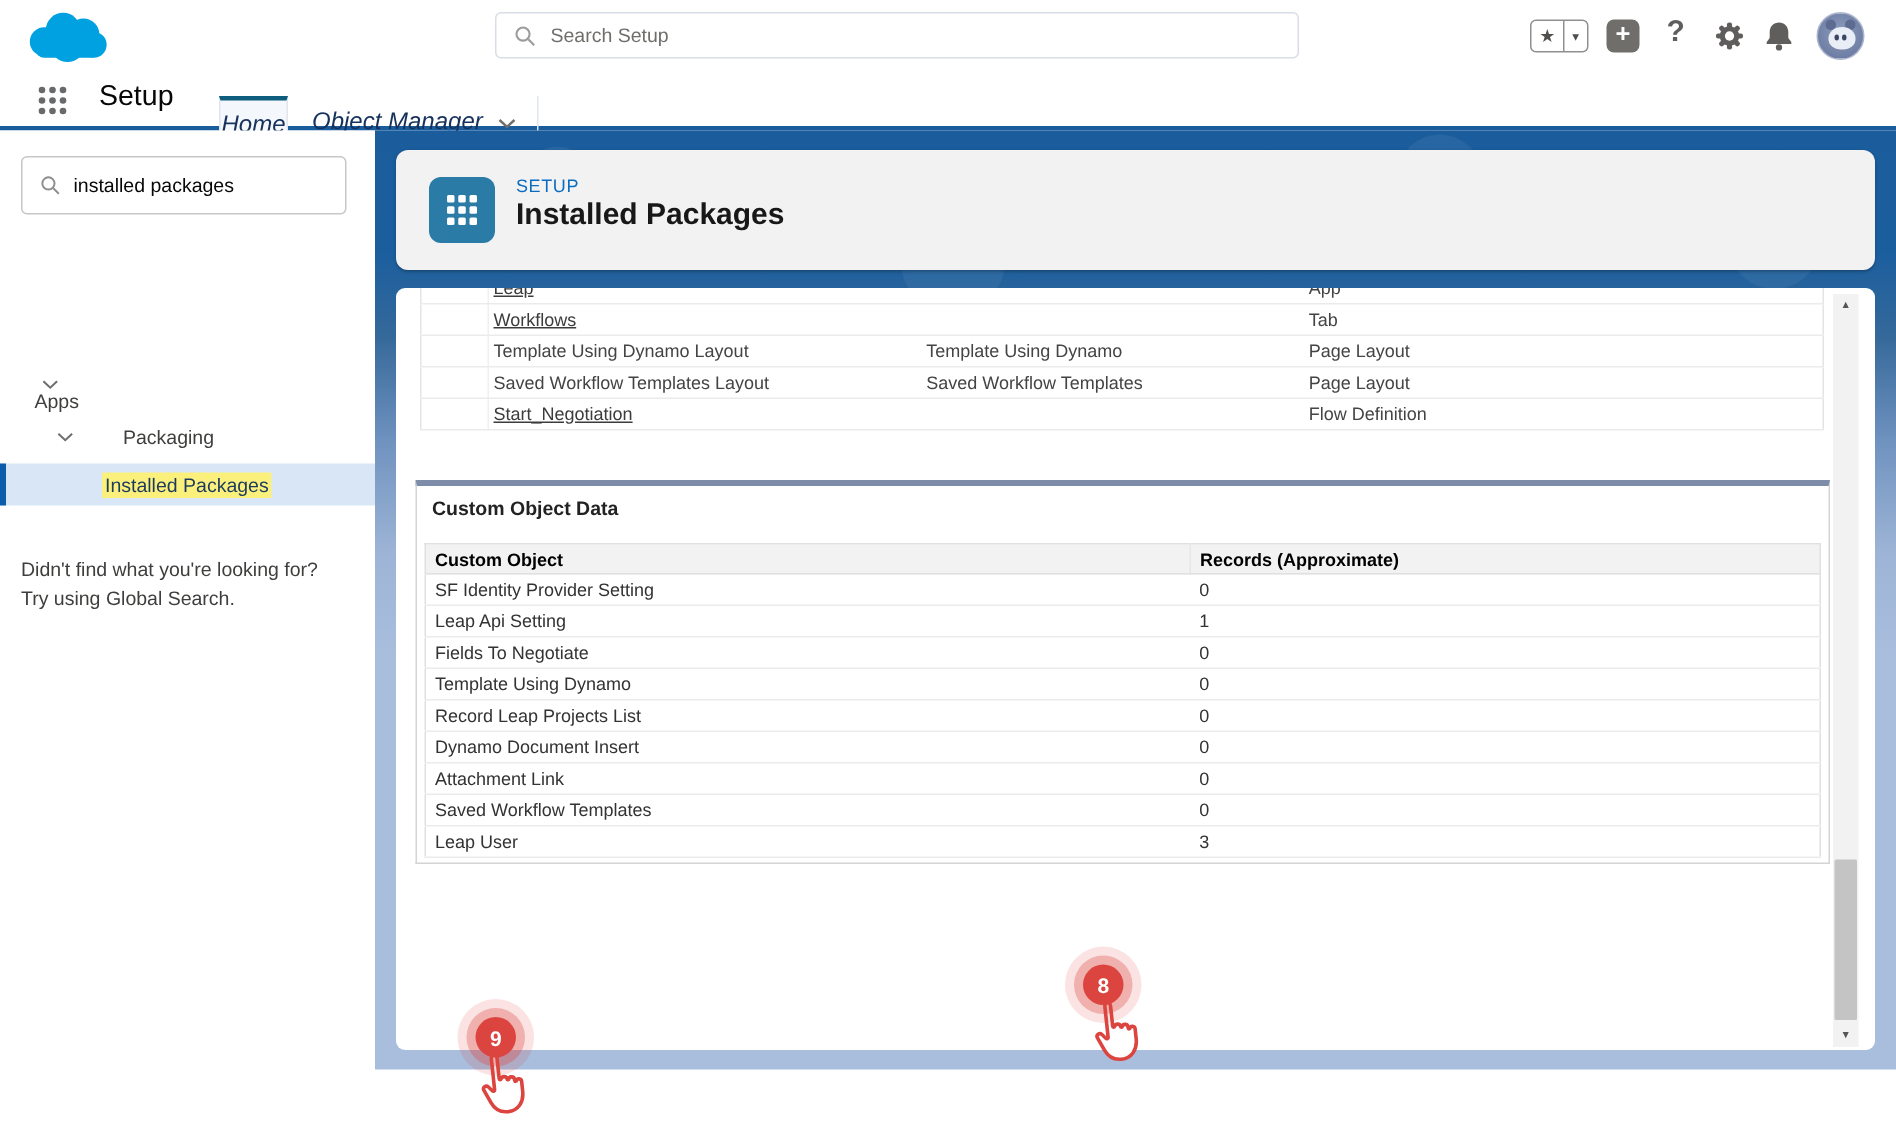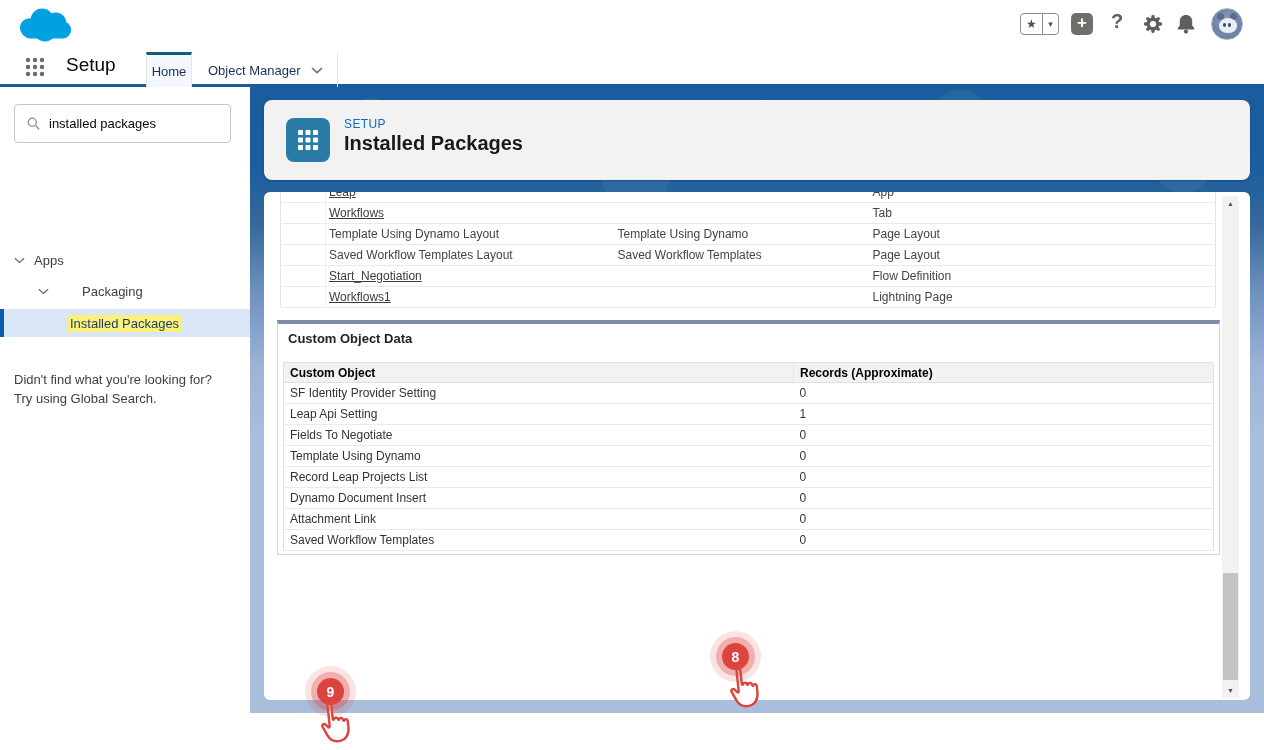--- a/index.html
+++ b/index.html
@@ -23,31 +23,31 @@
   .avatar .face { position:absolute; left:7px; top:9px; width:18px; height:15px; background:#e8edf6; border-radius:50% 50% 46% 46%; }
   .avatar .ear-l,.avatar .ear-r { position:absolute; top:4px; width:7px; height:7px; background:#5d6b92; border-radius:50%; }
   .avatar .ear-l{ left:5px; } .avatar .ear-r{ right:5px; }
   .avatar .eye-l,.avatar .eye-r { position:absolute; top:14px; width:3px; height:4px; background:#3c4663; border-radius:50%; }
   .avatar .eye-l{ left:11px; } .avatar .eye-r{ right:11px; }
 
   
   .navbar { position:absolute; left:0; top:48px; width:1264px; height:39px; background:#fff; border-bottom:3px solid #1a5d9d; }
   .waffle { position:absolute; left:24px; top:8px; }
   .appname { position:absolute; left:66px; top:6px; font-size:19px; color:#080707; }
-  .tab { position:absolute; top:4px; height:36px; display:flex; align-items:center; font-size:13px; color:#16325c; }
+  .tab { position:absolute; top:16px; height:36px; display:flex; align-items:center; font-size:16px; color:#16325c;font-style:italic; }
   .tab-home { left:146px; width:46px; justify-content:center; background:#f4f7fb; border-left:1px solid #e0e5ee; border-right:1px solid #e0e5ee; border-top:3px solid #0d5d7c; }
   .tab-om { left:192px; padding:0 14px 0 16px; border-right:1px solid #e0e5ee; }
   .tab-om .chev { margin-left:10px; }
 
   
   .sidebar { position:absolute; left:0; top:87px; width:250px; height:663px; background:#fff; }
   .sb-search { position:absolute; left:14px; top:17px; width:217px; height:39px; border:1px solid #c9c7c5; border-radius:4px; display:flex; align-items:center; padding-left:12px; background:#fff; }
   .sb-search input { border:none; outline:none; font-size:13px; color:#080707; margin-left:9px; width:165px; font-family:"Liberation Sans",sans-serif; }
   .tree-row { position:absolute; display:flex; align-items:center; font-size:13px; color:#3e3e3c; }
-  .tr-apps { left:14px; top:166px; }
+  .tr-apps { left:14px; top:166px;flex-direction:column; }
   .tr-pack { left:38px; top:197px;gap:24px; }
   .tr-sel  { left:0; top:222px; width:250px; height:28px; background:#d8e6f5; border-left:4px solid #0b5cab; }
   .tr-sel .hl { margin-left:64px; background:#fcf07c; color:#1b3a5e; padding:1px 2px; font-size:13px; }
   .tree-row .lbl { margin-left:9px; }
   .sb-help { position:absolute; left:14px; top:283px; font-size:13px; color:#3e3e3c; line-height:19px; }
 
   
   .main { position:absolute; left:250px; top:87px; width:1014px; height:626px;
     background:linear-gradient(180deg,#1a5c9c 0%,#1b5e9e 13%,#35699a 22%,#6f92bf 33%,#9db4d6 45%,#a9bedd 56%,#a9bedd 100%); }
   .main .texture { position:absolute; inset:0;
@@ -102,20 +102,27 @@
   <svg class="cloud-logo" width="58" height="38" viewBox="0 0 60 38">
     <g fill="#00a1e0">
       <circle cx="14" cy="23" r="10"></circle>
         <circle cx="27" cy="15" r="12"></circle>
         <circle cx="41" cy="18" r="11"></circle>
       <circle cx="48" cy="25" r="9"></circle>
         <circle cx="30" cy="25" r="12"></circle>
         <rect x="8" y="21" width="44" height="13" rx="6"></rect>
     </g>
   </svg>
+  <div class="gsearch">
+    <svg width="14" height="14" viewBox="0 0 16 16">
+        <circle cx="6.5" cy="6.5" r="5" fill="none" stroke="#9b9b9b" stroke-width="1.6"></circle>
+        <line x1="10.5" y1="10.5" x2="15" y2="15" stroke="#9b9b9b" stroke-width="1.6"></line>
+      </svg>
+    <input readonly="" placeholder="Search Setup" style="">
+  </div>
   <div class="favgrp">
     <div class="star">★</div>
     <div class="caret">▾</div>
   </div>
   <div class="plusbtn">+</div>
   <div class="helpq">?</div>
   <svg class="gearic" width="24" height="24" viewBox="0 0 24 24">
     <g fill="#5f5e5c">
       <rect x="10.3" y="3" width="3.4" height="18" rx="1.4"></rect>
       <rect x="10.3" y="3" width="3.4" height="18" rx="1.4" transform="rotate(45 12 12)"></rect>
@@ -245,26 +252,20 @@
         <td class="c1">Saved Workflow Templates Layout</td>
         <td class="c2">Saved Workflow Templates</td>
         <td class="c3">Page Layout</td>
       </tr>
       <tr>
         <td class="c0"></td>
         <td class="c1"><span class="lnk">Start_Negotiation</span></td>
         <td class="c2"></td>
         <td class="c3">Flow Definition</td>
       </tr>
-      <tr>
-        <td class="c0"></td>
-        <td class="c1"><span class="lnk">Workflows1</span></td>
-        <td class="c2"></td>
-        <td class="c3">Lightning Page</td>
-      </tr>
     </tbody>
       </table>
 
     <div class="cod-panel">
       <div class="cod-title">Custom Object Data</div>
       <table class="cod-table">
         <tbody>
             <tr>
           <th class="h1">Custom Object</th>
           <th>Records (Approximate)</th>
@@ -294,20 +295,24 @@
               <td>0</td>
             </tr>
         <tr>
               <td>Attachment Link</td>
               <td>0</td>
             </tr>
         <tr>
               <td>Saved Workflow Templates</td>
               <td>0</td>
             </tr>
+        <tr>
+              <td>Leap User</td>
+              <td>3</td>
+            </tr>
       </tbody>
         </table>
     </div>
 
     <div class="vscroll">
       <div class="vs-up">▲</div>
       <div class="vs-thumb"></div>
       <div class="vs-dn">▼</div>
     </div>
   </div>

